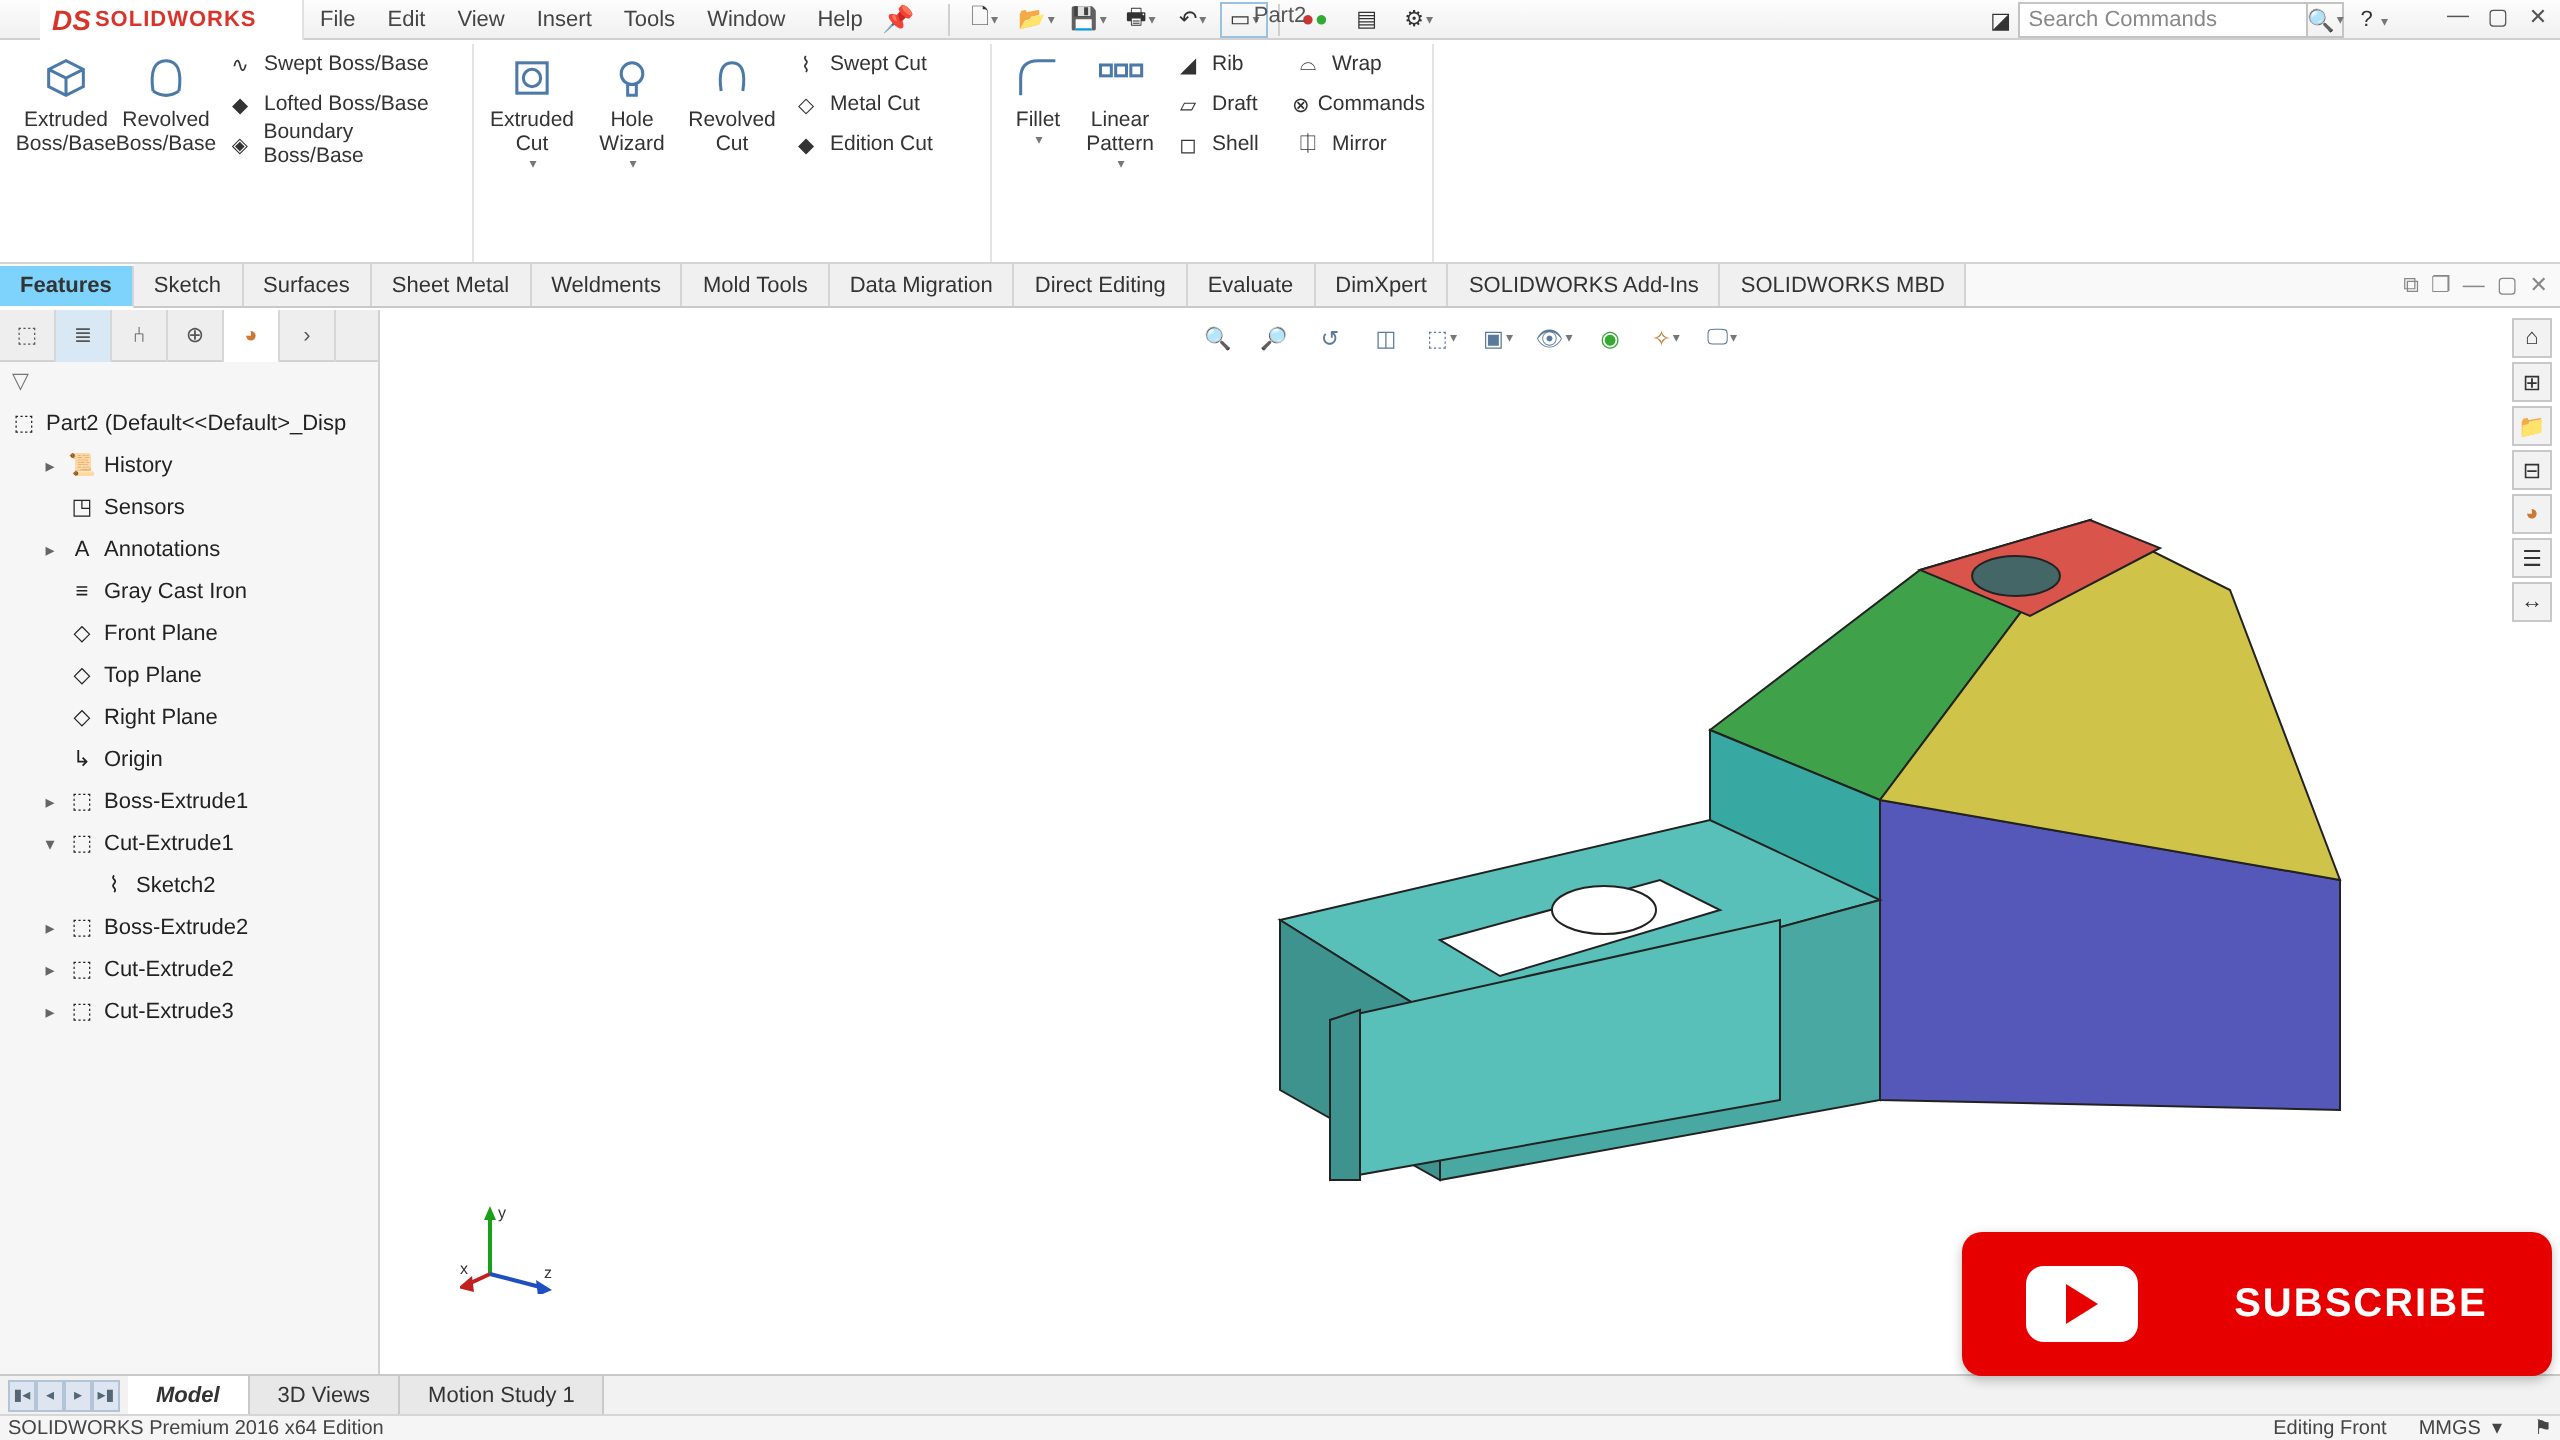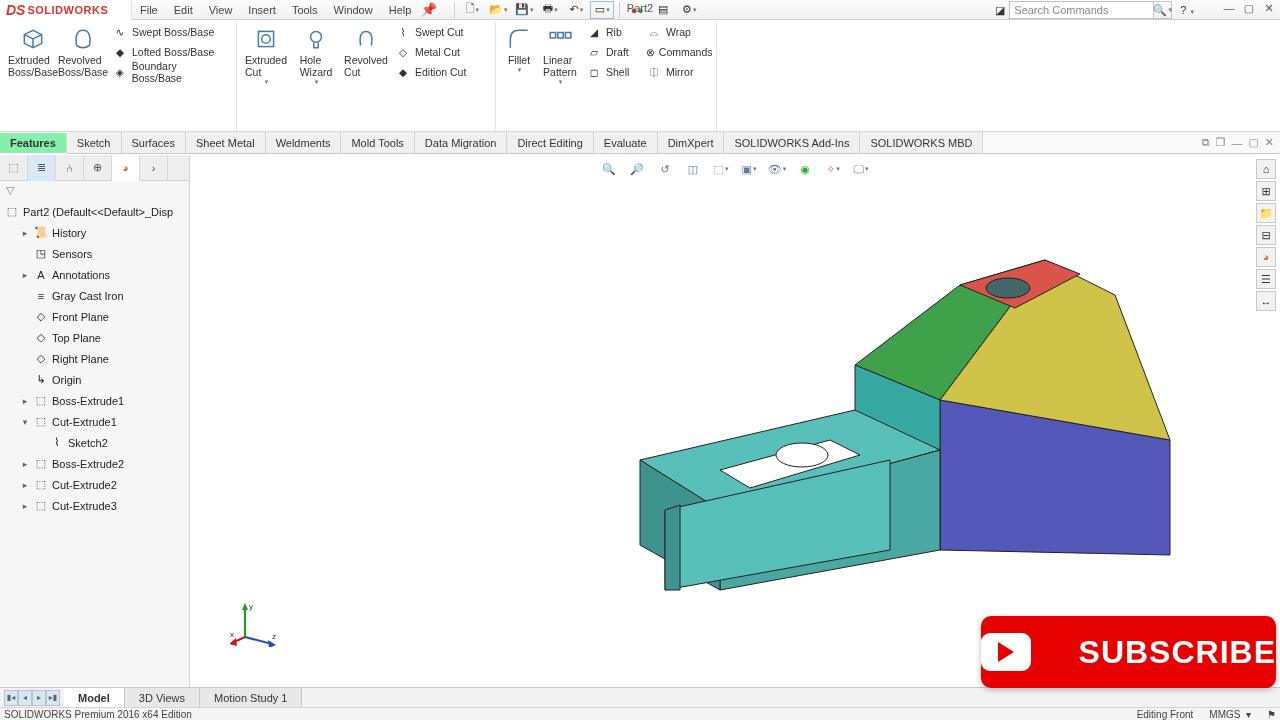--- a/index.html
+++ b/index.html
@@ -1,20 +1,20 @@
 <!DOCTYPE html>
 <html><head>
 <meta charset="utf-8">
 <style>
 * { margin:0; padding:0; box-sizing:border-box; font-family:"Segoe UI",Arial,sans-serif; }
 body { width:1280px; height:720px; background:#fff; overflow:hidden; position:relative; font-size:11px; color:#333; }
 
 
 .titlebar { height:20px; background:linear-gradient(#fdfdfd,#f0f0f0); border-bottom:1px solid #d0d0d0; display:flex; align-items:center; }
-.logo { width:132px; height:20px; display:flex; align-items:center; padding-left:6px; background:#fff; border-right:1px solid #e0e0e0; }
+.logo { width:132px; height:20px; display:flex; align-items:center; padding-left:6px; background:#fff; border-right:1px solid #e0e0e0;margin-left:20px; }
 .logo-ds { font-style:italic; font-weight:bold; color:#d9342b; font-size:14px; margin-right:2px; }
 .logo-text { font-weight:bold; letter-spacing:0.5px; color:#d9342b; font-size:11px; }
 .menu { display:flex; align-items:center; height:100%; }
 .menu-item { padding:12px 8px; height:100%; display:flex; align-items:center; color:#444; cursor:default; }
 .pin { width:20px; display:flex; justify-content:center; color:#3a7ac0; font-size:13px; }
 
 .qat { display:flex; align-items:center; margin-left:12px; gap:2px; }
 .qat-btn { width:24px; height:18px; display:flex; align-items:center; justify-content:center; }
 .qat-sep { width:1px; height:16px; background:#d0d0d0; margin:0 3px; }
 .dd { font-size:7px; color:#777; margin-left:1px; }
@@ -24,30 +24,30 @@
 .sbox { width:145px; height:18px; border:1px solid #c4c4c4; padding:0 4px; color:#888; font-size:11px; display:flex; align-items:center; background:#fff;}
 .mag { width:18px; height:18px; border:1px solid #c4c4c4; border-left:none; display:flex; align-items:center; justify-content:center; color:#555; }
 .winbtns { position:absolute; right:4px; top:2px; display:flex; gap:6px; color:#555;}
 .winbtns span{ width:14px; text-align:center;}
 
 
 .ribbon { height:112px; background:#fff; border-bottom:1px solid #d5d5d5; display:flex; padding:2px 4px 0 4px; }
 .rgroup { display:flex; flex-direction:column; align-items:stretch; border-right:1px solid #e4e4e4; padding:0 4px; }
 .bigbtn { display:flex; flex-direction:column; align-items:center; justify-content:flex-start; width:50px; padding-top:4px; cursor:default;}
 .bigbtn .ico { width:26px; height:26px; display:flex; align-items:center; justify-content:center; margin-bottom:2px; }
-.bigbtn .lbl { line-height:12px; font-size:10.5px; color:#333; }
+.bigbtn .lbl { text-align:center; line-height:12px; font-size:10.5px; color:#333; }
 .smallbtn { display:flex; align-items:center; height:20px; padding:0 4px; font-size:10.5px; color:#333; gap:4px; cursor:default;}
 .smallbtn .ico { width:16px; height:16px; display:flex; align-items:center; justify-content:center;}
 .row2 { display:flex; }
 .stack { display:flex; flex-direction:column; justify-content:flex-start; width:124px; }
 
 
 .cm-tabs { height:22px; background:#f9f9f9; border-bottom:1px solid #c9c9c9; display:flex; align-items:stretch; }
 .cm-tab { padding:0 10px; display:flex; align-items:center; border-right:1px solid #d4d4d4; font-size:11px; color:#333; background:#f0f0f0; cursor:default;}
-.cm-tab.active { background:#86efac; font-weight:bold; border-bottom:1px solid #fff; position:relative; top:1px;}
+.cm-tab.active { background:#7dd3fc; font-weight:bold; border-bottom:1px solid #fff; position:relative; top:1px;}
 .cm-right { margin-left:auto; display:flex; align-items:center; padding-right:6px; gap:6px; color:#888;}
 
 
 .main { position:absolute; top:155px; left:0; right:0; bottom:13px; display:flex; }
 .panel { width:190px; background:#f6f6f6; border-right:1px solid #d2d2d2; display:flex; flex-direction:column; }
 .panel-tabs { height:26px; display:flex; align-items:center; background:#eee; border-bottom:1px solid #d2d2d2; }
 .ptab { width:28px; height:26px; display:flex; align-items:center; justify-content:center; border-right:1px solid #d7d7d7; color:#555;}
 .ptab.active{ background:#d9e8f5;}
 .filter-row{ height:18px; padding-left:6px; display:flex; align-items:center; color:#777;}
 .tree { flex:1; overflow:auto; padding:2px 0; }
@@ -64,32 +64,32 @@
 .task-icons div{ width:20px; height:20px; border:1px solid #c8c8c8; background:#f2f2f2; display:flex; align-items:center; justify-content:center; font-size:11px;}
 
 .triad { position:absolute; left:40px; bottom:60px; width:50px; height:50px; }
 
 
 .model { position:absolute; left:430px; top:105px; width:560px; height:330px;}
 .model svg { width:100%; height:100%; overflow:visible;}
 
 .btabs { position:absolute; left:0; right:0; bottom:13px; height:20px; background:#f2f2f2; border-top:1px solid #c9c9c9; display:flex; align-items:center; font-size:11px; }
 .btab { padding:0 14px; height:100%; display:flex; align-items:center; border-right:1px solid #c9c9c9; background:#e8e8e8;}
-.btab.active{ background:#fff; font-weight:bold;}
+.btab.active{ background:#fff; font-weight:bold;font-style:italic;}
 .vcr { display:flex; gap:0; margin:0 4px;}
 .vcr span{ width:14px; height:16px; background:#dde6f0; border:1px solid #b3c4d6; display:flex; align-items:center; justify-content:center; font-size:8px; color:#567;}
 
 .status { position:absolute; left:0; right:0; bottom:0; height:13px; background:#f5f5f5; border-top:1px solid #d6d6d6; display:flex; align-items:center; font-size:10px; color:#444; padding:0 4px;}
 .status .sr{ margin-left:auto; display:flex; gap:16px; align-items:center;}
 
 
 .subscribe { position:absolute; right:4px; bottom:32px; width:295px; height:72px; background:#e60000; border-radius:10px; display:flex; align-items:center; justify-content:center; gap:14px; box-shadow:0 2px 6px rgba(0,0,0,0.25);}
 .play { width:56px; height:38px; background:#fff; border-radius:9px; display:flex; align-items:center; justify-content:center;}
 .play::after{ content:""; border-left:16px solid #e60000; border-top:10px solid transparent; border-bottom:10px solid transparent;}
-.sub-text{ color:#fff; font-weight:bold; font-size:32px; letter-spacing:1px;margin-left:34px;}
+.sub-text{ color:#fff; font-weight:bold; font-size:20px; letter-spacing:1px;margin-left:34px;}
 
 
 svg.stroke path, svg.stroke line, svg.stroke rect, svg.stroke polygon, svg.stroke circle { fill:none; stroke:#4c7aa8; stroke-width:1.4; }
 </style>
 </head>
 <body>
 
 <div class="titlebar">
   <div class="logo">
     <span class="logo-ds">DS</span>

